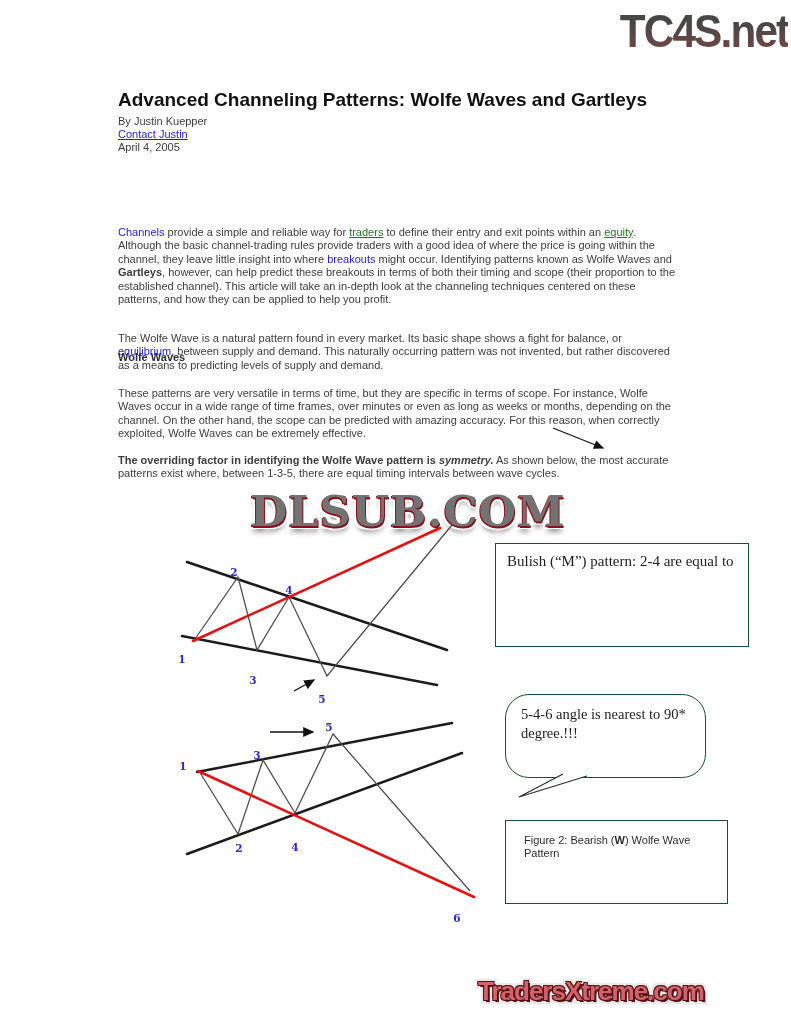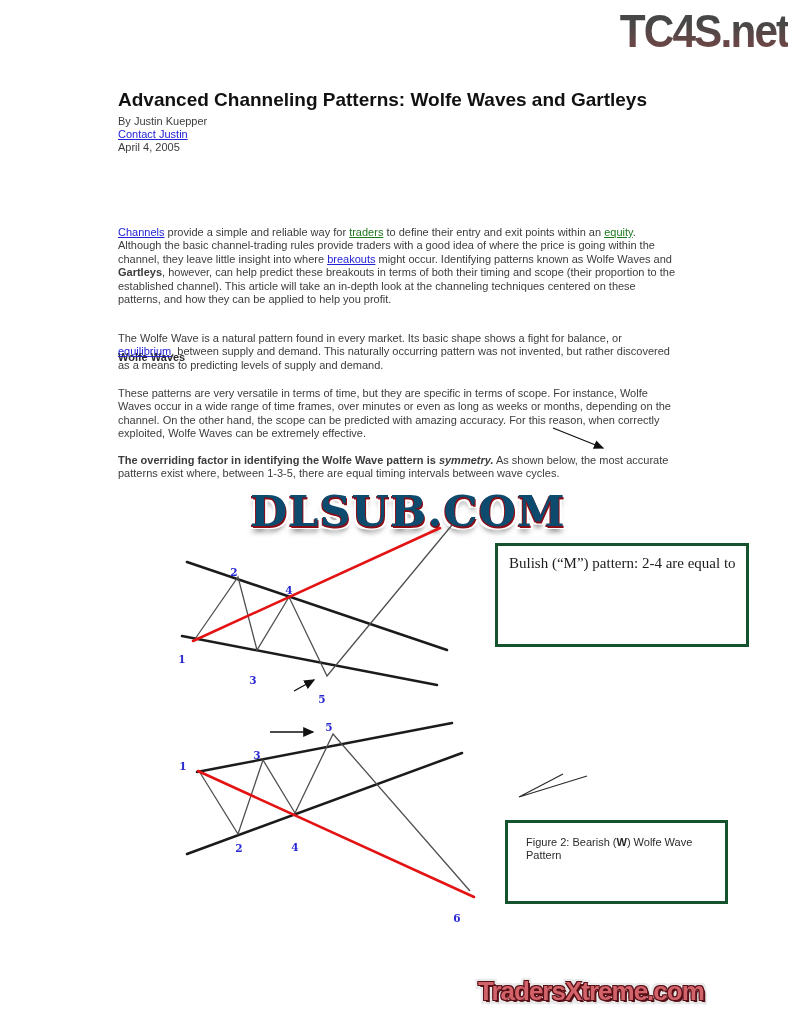--- a/index.html
+++ b/index.html
@@ -20,43 +20,43 @@
   .contact{position:absolute;left:0;top:128px;color:#2323d6;text-decoration:underline;cursor:pointer;}
   .date{position:absolute;left:0;top:141px;}
   .para{position:absolute;left:0;width:561px;}
   .p-intro{top:226px;}
   .h-wolfe{top:319px;font-weight:bold;color:#2b2b2b;margin-top:32px;}
   .p-wolfe1{top:332px;}
   .p-wolfe2{top:387px;}
   .p-symmetry{top:454px;}
   .seg-bold{font-weight:bold;}
   .seg-bolditalic{font-weight:bold;font-style:italic;}
-  .seg-link-blue{color:#2323d6;text-decoration:underline;cursor:pointer;}
+  .seg-link-blue{color:#2323d6;cursor:pointer;}
   .seg-link-green{color:#1f7a1f;text-decoration:underline;cursor:pointer;}
 
   
   .dlsub{position:absolute;left:250px;top:486px;font-family:"DejaVu Serif",serif;font-weight:bold;
-    font-size:43px;letter-spacing:1px;color:#0c4a6e;
+    font-size:43px;letter-spacing:1px;color:#737373;
     text-shadow:
       -1px 1px 0 #8d0d16, 1px 2px 0 #8d0d16,
       -3px 0 0 #fff, 3px 0 0 #fff, 0 -3px 0 #fff, 0 3px 0 #fff,
       -3px -3px 0 #fff, 3px -3px 0 #fff, -3px 3px 0 #fff, 3px 3px 0 #fff,
       0 6px 5px rgba(110,110,110,.75);}
   .tx-logo{position:absolute;left:478px;top:976px;font-family:"Liberation Sans",sans-serif;
     font-weight:bold;font-size:26px;letter-spacing:-1px;color:#d2636b;
     text-shadow:
       -1px -1px 0 #571016, 1px -1px 0 #571016, -1px 1px 0 #571016, 2px 2px 0 #571016,
       -3px 0 1px #e9e9e9, 3px 0 1px #e9e9e9, 0 -3px 1px #e9e9e9, 0 4px 1px #e9e9e9,
       -3px -3px 1px #e9e9e9, 3px -3px 1px #e9e9e9, -3px 4px 1px #e9e9e9, 3px 4px 2px #cfcfcf;}
 
   
   .diagram-svg{position:absolute;left:0;top:0;width:791px;height:1024px;pointer-events:none;}
 
   
-  .ann-box{position:absolute;border:3px solid #14532d;background:#fff;box-sizing:border-box;}
+  .ann-box{position:absolute;border:1px solid #14532d;background:#fff;box-sizing:border-box;}
   .bullish-box{left:495px;top:543px;width:254px;height:104px;
     font-family:"Liberation Serif",serif;font-size:15px;line-height:18px;padding:8px 6px 0 11px;color:#1c1c1c;}
   .bubble{left:505px;top:694px;width:201px;height:84px;border-radius:24px;
     font-family:"Liberation Serif",serif;font-size:14.5px;line-height:19px;padding:10px 10px 0 15px;color:#1c1c1c;}
   .bubble-tail{position:absolute;left:505px;top:770px;width:110px;height:34px;pointer-events:none;}
   .figure2-box{left:505px;top:820px;width:223px;height:84px;
     font-size:11px;line-height:13px;padding:13px 10px 0 18px;color:#2b2b2b;}
 </style>
 </head>
 <body>
@@ -109,20 +109,24 @@
         <text x="329" y="731" fill="#2a2ad2" font-size="10.5px" font-weight="bold" text-anchor="middle" font-family="DejaVu Serif, serif">5</text>
         <text x="457" y="922" fill="#2a2ad2" font-size="10.5px" font-weight="bold" text-anchor="middle" font-family="DejaVu Serif, serif">6</text>
         <line x1="553" y1="428" x2="603" y2="448" stroke="#111111" stroke-width="1.3" marker-end="url(#arrowhead)"></line>
       </g>
   </svg>
 
   <div class="ann-box bullish-box">
       <div>Bulish (“M”) pattern: 2-4 are equal to</div>
     </div>
 
+  <div class="ann-box bubble">
+      <div>5-4-6 angle is nearest to 90*</div>
+      <div>degree.!!!</div>
+    </div>
   <svg class="bubble-tail" viewBox="0 0 110 34" xmlns="http://www.w3.org/2000/svg">
     <path d="M58,4 L14,27 L82,6 Z" fill="#ffffff" stroke="none"></path>
     <path d="M58,4 L14,27 L82,6" fill="none" stroke="#2b2b2b" stroke-width="1.2"></path>
   </svg>
 
   <div class="ann-box figure2-box">
     <span><span>Figure 2: Bearish (</span><span class="seg-bold">W</span><span>) Wolfe Wave Pattern</span></span>
   </div>
 
   <div class="tx-logo">TradersXtreme.com</div>

